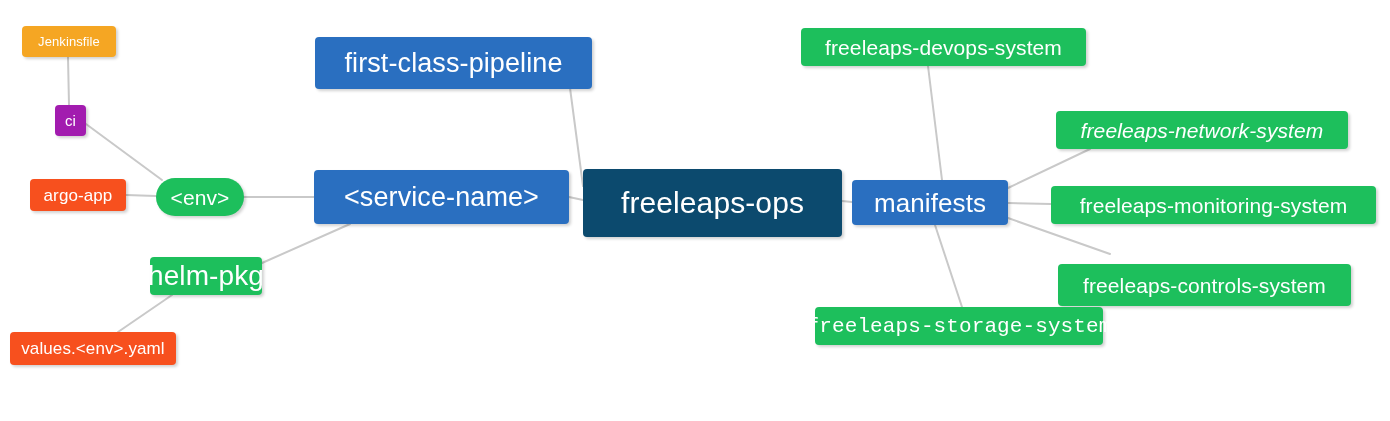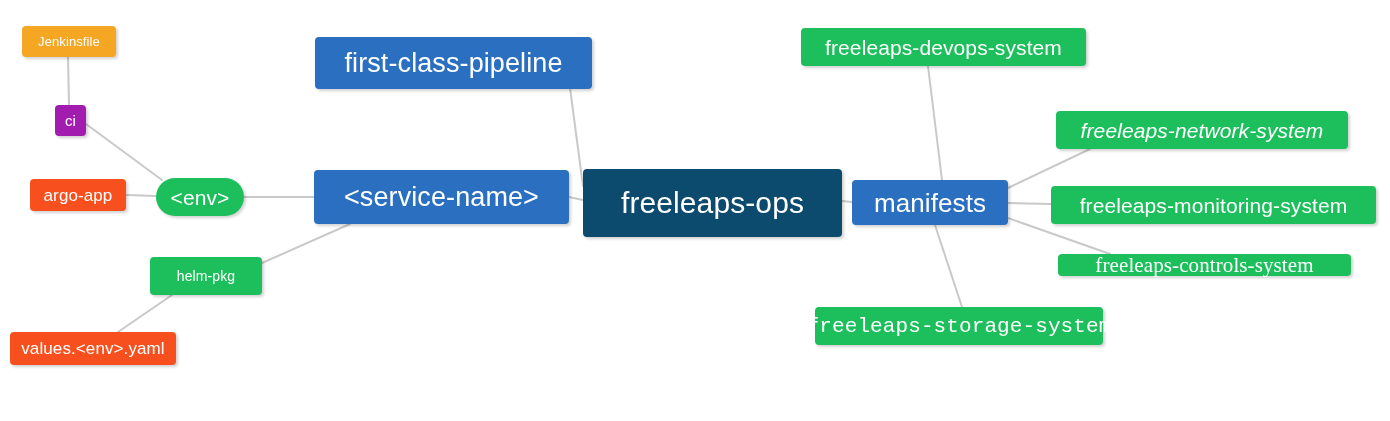--- a/index.html
+++ b/index.html
@@ -66,21 +66,21 @@
       </div>
       <div class="node" style="left: 314px; top: 170px; width: 255px; height: 54px; background: rgb(42, 111, 192); color: rgb(255, 255, 255); font-size: 27px;">
         <span>&lt;service-name&gt;</span>
       </div>
       <div class="node" style="left: 852px; top: 180px; width: 156px; height: 45px; background: rgb(42, 111, 192); color: rgb(255, 255, 255); font-size: 26px;">
         <span>manifests</span>
       </div>
       <div class="node" style="left: 156px; top: 178px; width: 88px; height: 38px; background: rgb(29, 191, 92); color: rgb(255, 255, 255); font-size: 21px; border-radius: 19px;">
         <span>&lt;env&gt;</span>
       </div>
-      <div class="node" style="left: 150px; top: 257px; width: 112px; height: 38px; background: rgb(29, 191, 92); color: rgb(255, 255, 255); font-size: 14px;">
+      <div class="node" style="left: 150px; top: 257px; width: 112px; height: 38px; background: rgb(29, 191, 92); color: rgb(255, 255, 255); font-size: 28px;">
         <span>helm-pkg</span>
       </div>
       <div class="node" style="left: 22px; top: 26px; width: 94px; height: 31px; background: rgb(245, 166, 35); color: rgb(255, 255, 255); font-size: 13px;">
         <span>Jenkinsfile</span>
       </div>
       <div class="node" style="left: 55px; top: 105px; width: 31px; height: 31px; background: #a21caf; color: rgb(255, 255, 255); font-size: 15px;">
         <span>ci</span>
       </div>
       <div class="node" style="left: 30px; top: 179px; width: 96px; height: 32px; background: rgb(247, 80, 30); color: rgb(255, 255, 255); font-size: 17px;">
         <span>argo-app</span>
@@ -90,20 +90,20 @@
       </div>
       <div class="node" style="left: 801px; top: 28px; width: 285px; height: 38px; background: rgb(29, 191, 92); color: rgb(255, 255, 255); font-size: 21px;">
         <span>freeleaps-devops-system</span>
       </div>
       <div class="node" style="left: 1056px; top: 111px; width: 292px; height: 38px; background: rgb(29, 191, 92); color: rgb(255, 255, 255); font-size: 21px; font-style: italic;">
         <span>freeleaps-network-system</span>
       </div>
       <div class="node" style="left: 1051px; top: 186px; width: 325px; height: 38px; background: rgb(29, 191, 92); color: rgb(255, 255, 255); font-size: 21px;">
         <span>freeleaps-monitoring-system</span>
       </div>
-      <div class="node" style="left: 1058px; top: 254px; width: 293px; height: 22px; background: rgb(29, 191, 92); color: rgb(255, 255, 255); font-size: 21px; font-family: Liberation Serif, serif;">
+      <div class="node" style="left: 1058px; top: 264px; width: 293px; height: 42px; background: rgb(29, 191, 92); color: rgb(255, 255, 255); font-size: 21px;">
         <span>freeleaps-controls-system</span>
       </div>
       <div class="node" style="left: 815px; top: 307px; width: 288px; height: 38px; background: rgb(29, 191, 92); color: rgb(255, 255, 255); font-size: 21px; font-family: Liberation Mono, monospace;">
         <span>freeleaps-storage-system</span>
       </div>
     </div>
 </div>
 
 </body></html>

